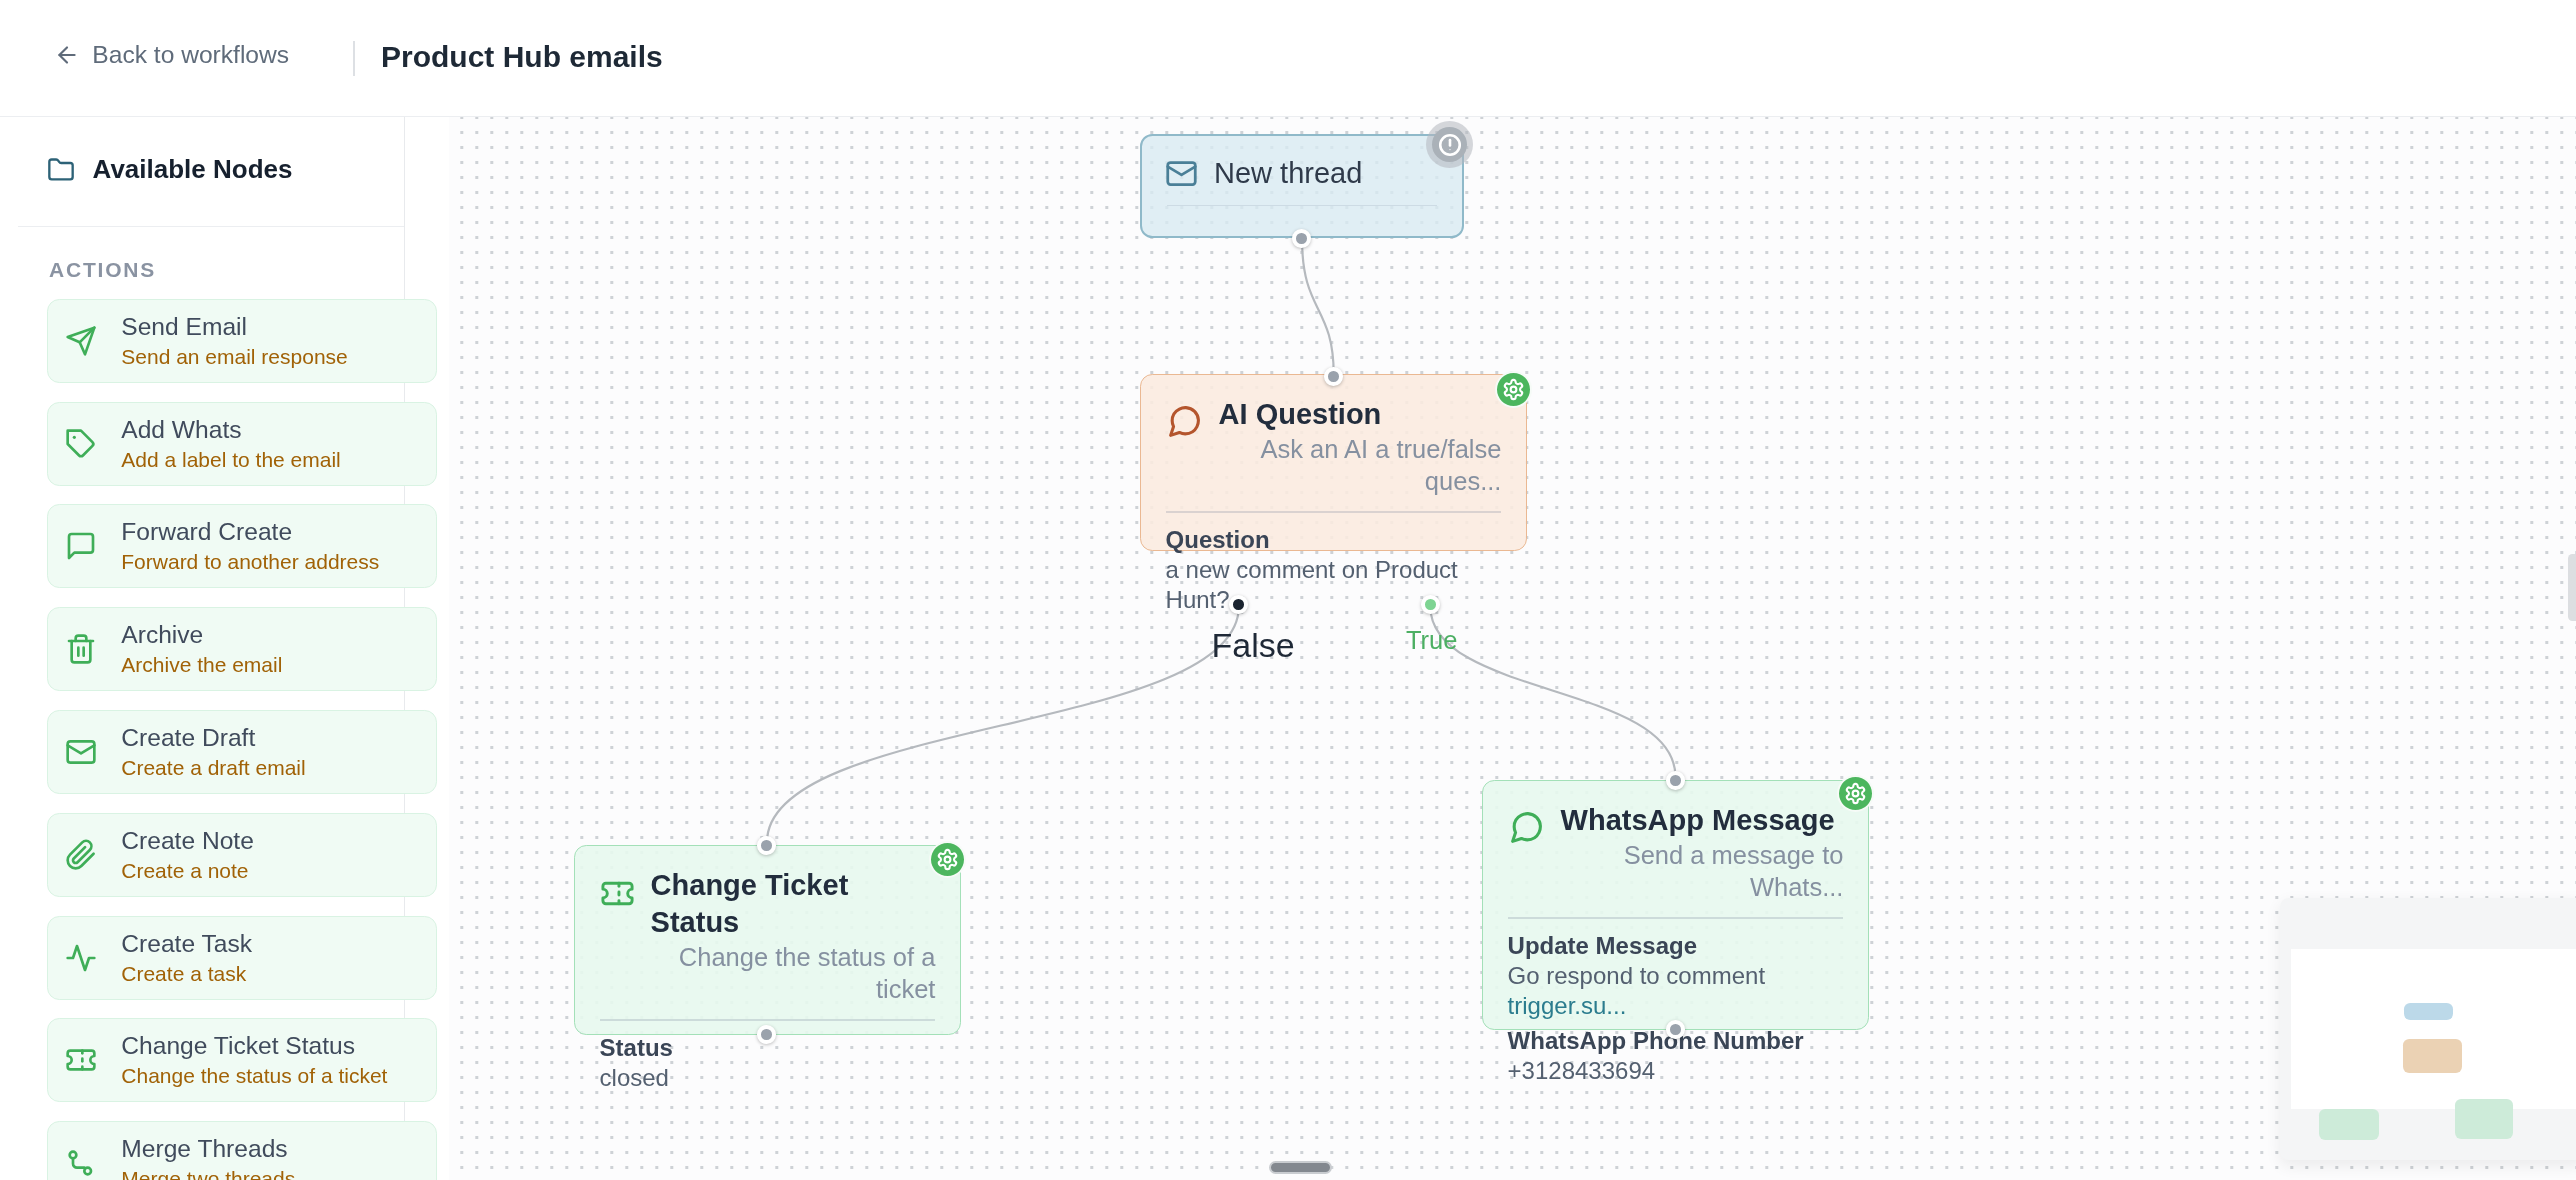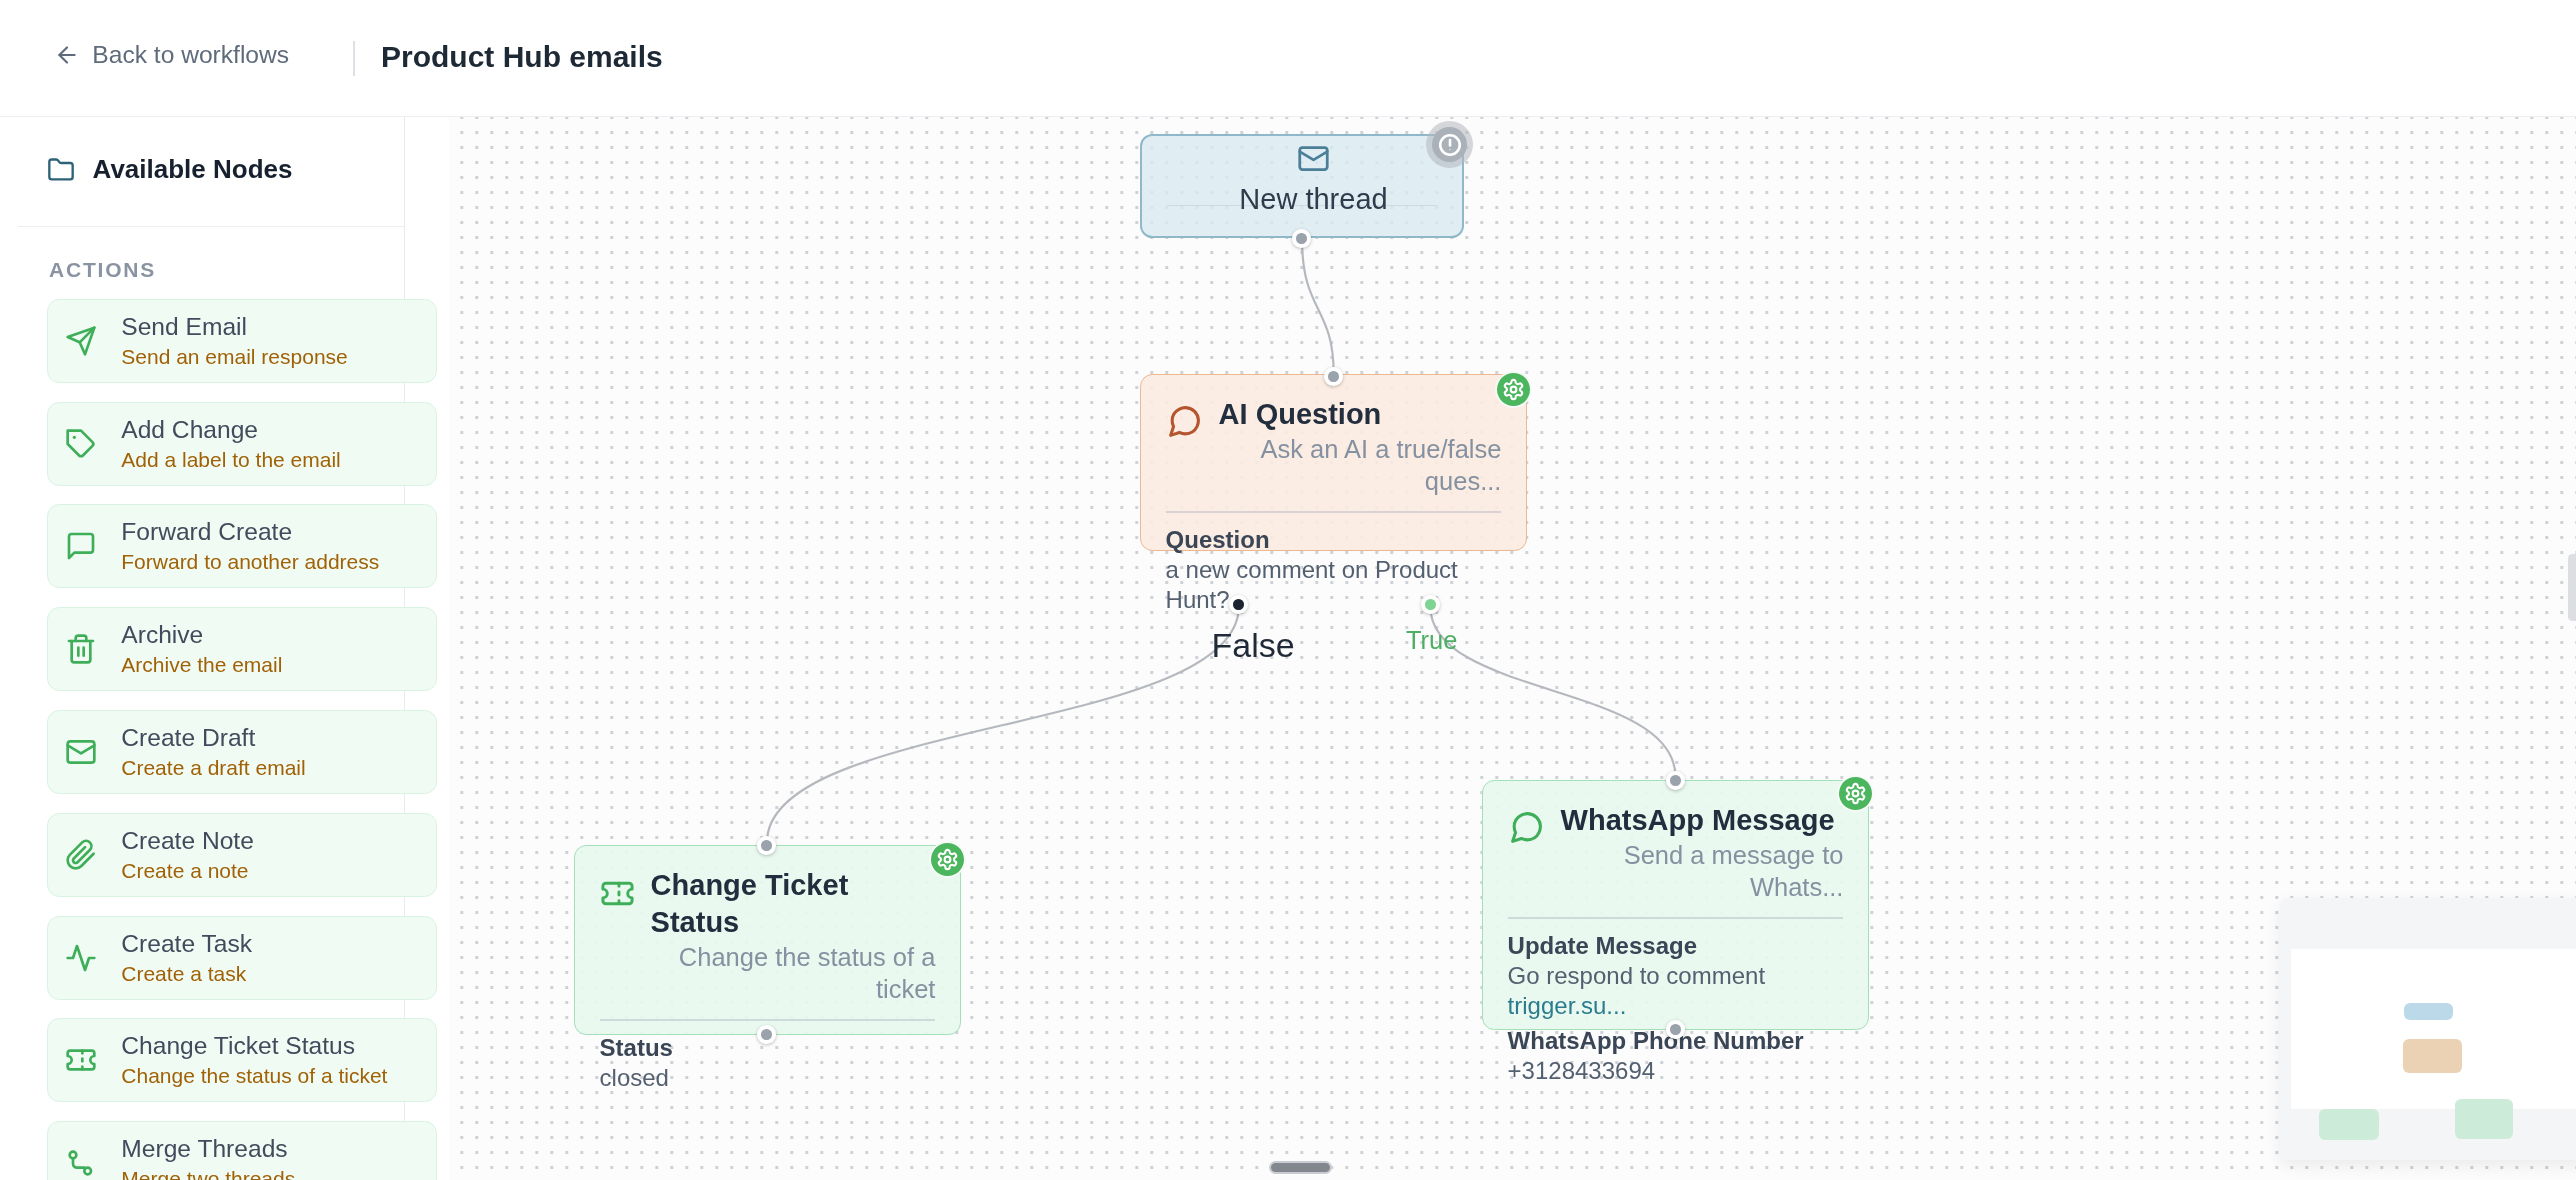--- a/index.html
+++ b/index.html
@@ -56,21 +56,21 @@
   .node-title { font-size:29px; font-weight:600; color:#222d3d; line-height:37px; }
   .node-sub { font-size:25.5px; color:#8590a0; line-height:32px;text-align:right; }
   .node-divider { height:1.8px; background:rgba(100,116,139,.22); margin:14px 0 12.3px 0; }
   .field-label { font-size:24px; font-weight:700; color:#3a4556; line-height:30px; }
   .field-value { font-size:24px; color:#546070; line-height:30px; margin-bottom:5.3px; }
   .token { color:#2b7c8e; font-weight:500; }
   .bool-row { display:flex; justify-content:space-between; padding:5.3px 44px 0 46px; }
   .bool-false { font-size:34px; color:#1f2937; font-weight:500; }
   .bool-true { font-size:25.5px; color:#4caf63; font-weight:500; }
 
-  .trigger-row { display:flex; align-items:center; gap:8px; padding:6px 0 0 23px;flex-direction:column; }
+  .trigger-row { display:flex; align-items:center; gap:16px; padding:21px 0 0 23px; }
   .trigger-title { font-size:29px; font-weight:500; color:#2f3a4a; }
   .trigger-divider { position:absolute; left:24.6px; right:24.6px; top:69px; height:1.8px; background:rgba(100,116,139,.15); }
 
   .handle { position:absolute; width:18.5px; height:18.5px; border-radius:50%; border:4.4px solid #fff;
             box-shadow:0 0.9px 3.5px rgba(0,0,0,.25); background:#9aa2ac; z-index:5; }
   .handle-dark { background:#1b2430; }
   .handle-green { background:#7ed492; }
 
   .gear-badge { position:absolute; width:37px; height:37px; border-radius:50%; background:#4cb65e;
                 border:2.6px solid rgba(255,255,255,.95); display:flex; align-items:center;
@@ -141,21 +141,21 @@
           <div class="card-title">Send Email</div>
           <div class="card-sub">Send an email response</div>
         </div>
     </div>
     <div class="action-card" style="top:285px">
       <svg class="ic icon-green" width="32" height="32" viewBox="0 0 24 24" fill="none" stroke="currentColor" stroke-width="2" stroke-linecap="round" stroke-linejoin="round">
           <path d="M20.59 13.41l-7.17 7.17a2 2 0 0 1-2.83 0L2 12V2h10l8.59 8.59a2 2 0 0 1 0 2.82z"></path>
           <circle cx="7" cy="7" r="1.2" fill="currentColor" stroke="none"></circle>
         </svg>
       <div class="card-text">
-          <div class="card-title">Add Change</div>
+          <div class="card-title">Add Whats</div>
           <div class="card-sub">Add a label to the email</div>
         </div>
     </div>
     <div class="action-card" style="top:387px">
       <svg class="ic icon-green" width="32" height="32" viewBox="0 0 24 24" fill="none" stroke="currentColor" stroke-width="2" stroke-linecap="round" stroke-linejoin="round">
           <path d="M21 15a2 2 0 0 1-2 2H7l-4 4V5a2 2 0 0 1 2-2h14a2 2 0 0 1 2 2z"></path>
         </svg>
       <div class="card-text">
           <div class="card-title">Forward Create</div>
           <div class="card-sub">Forward to another address</div>

